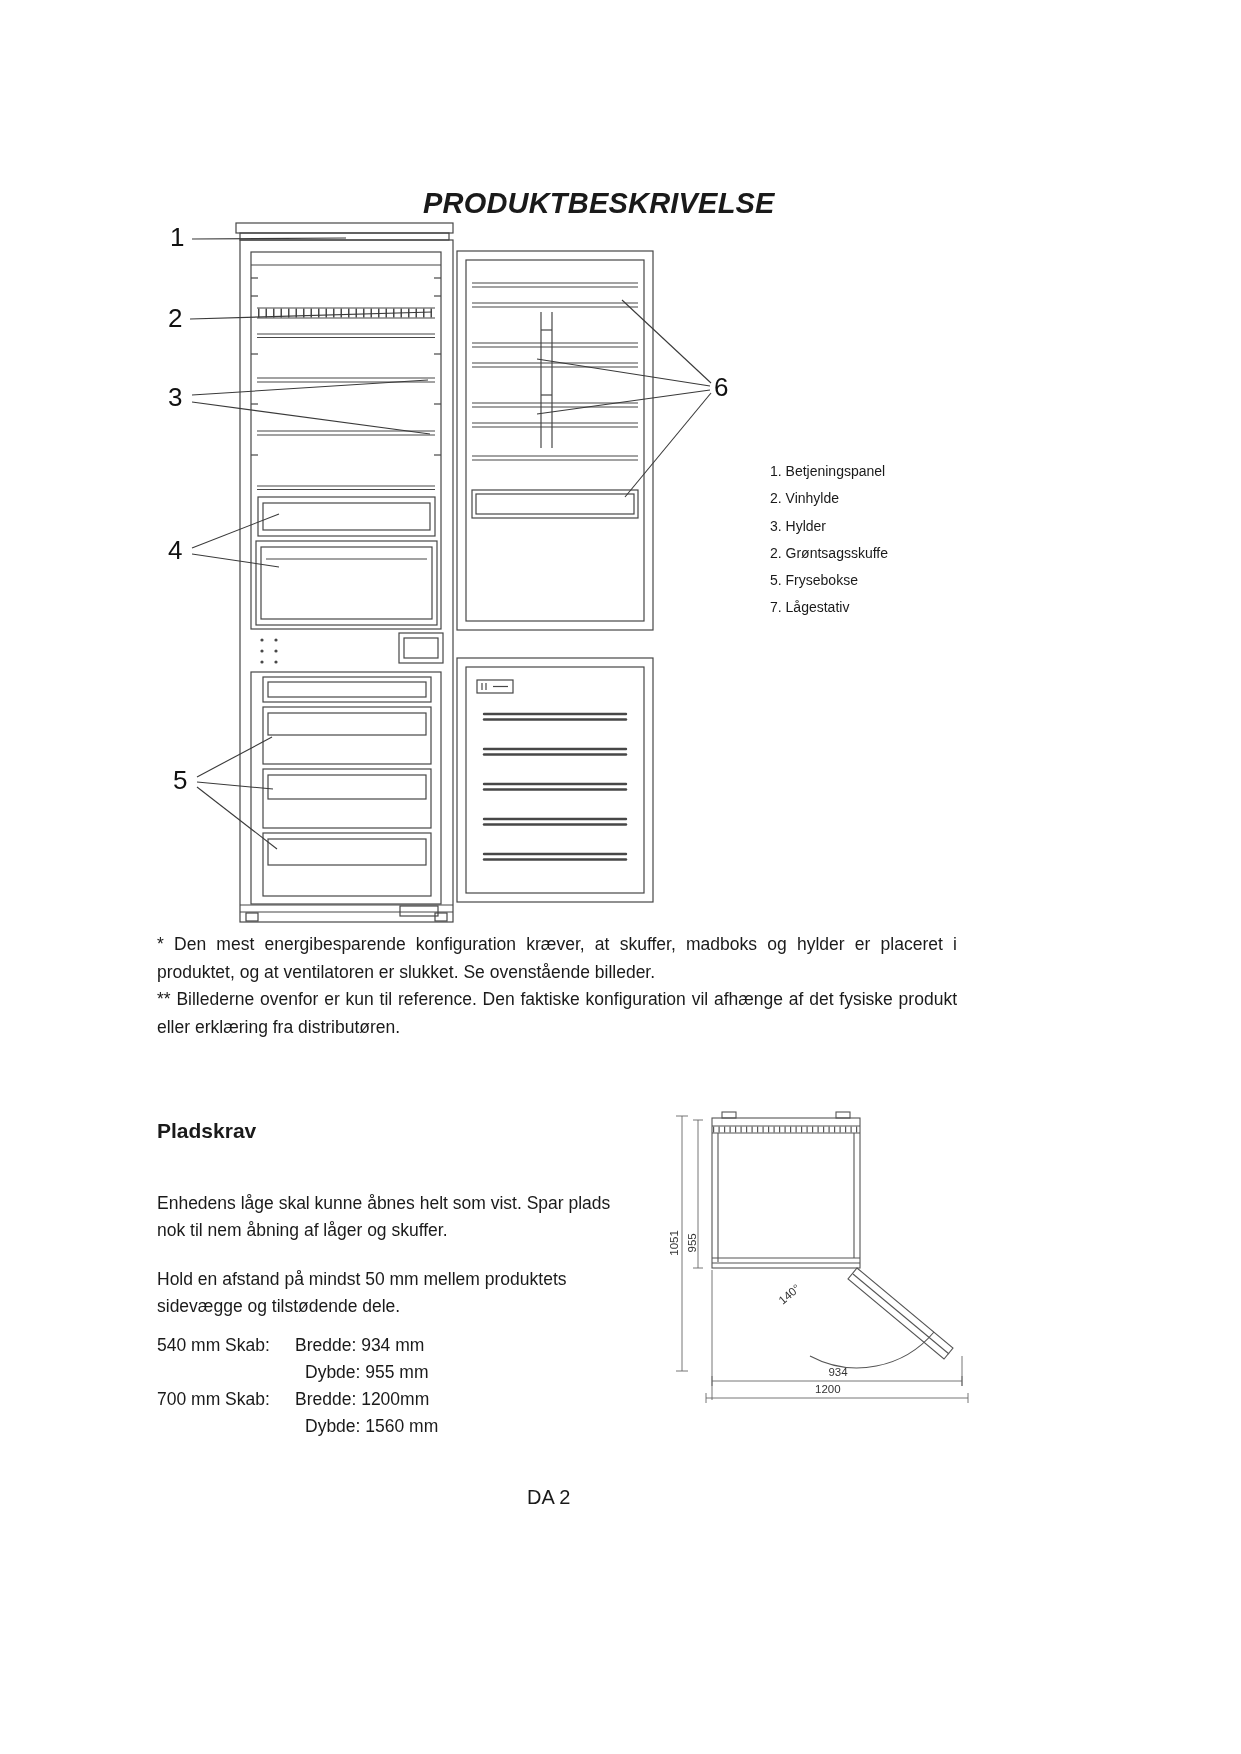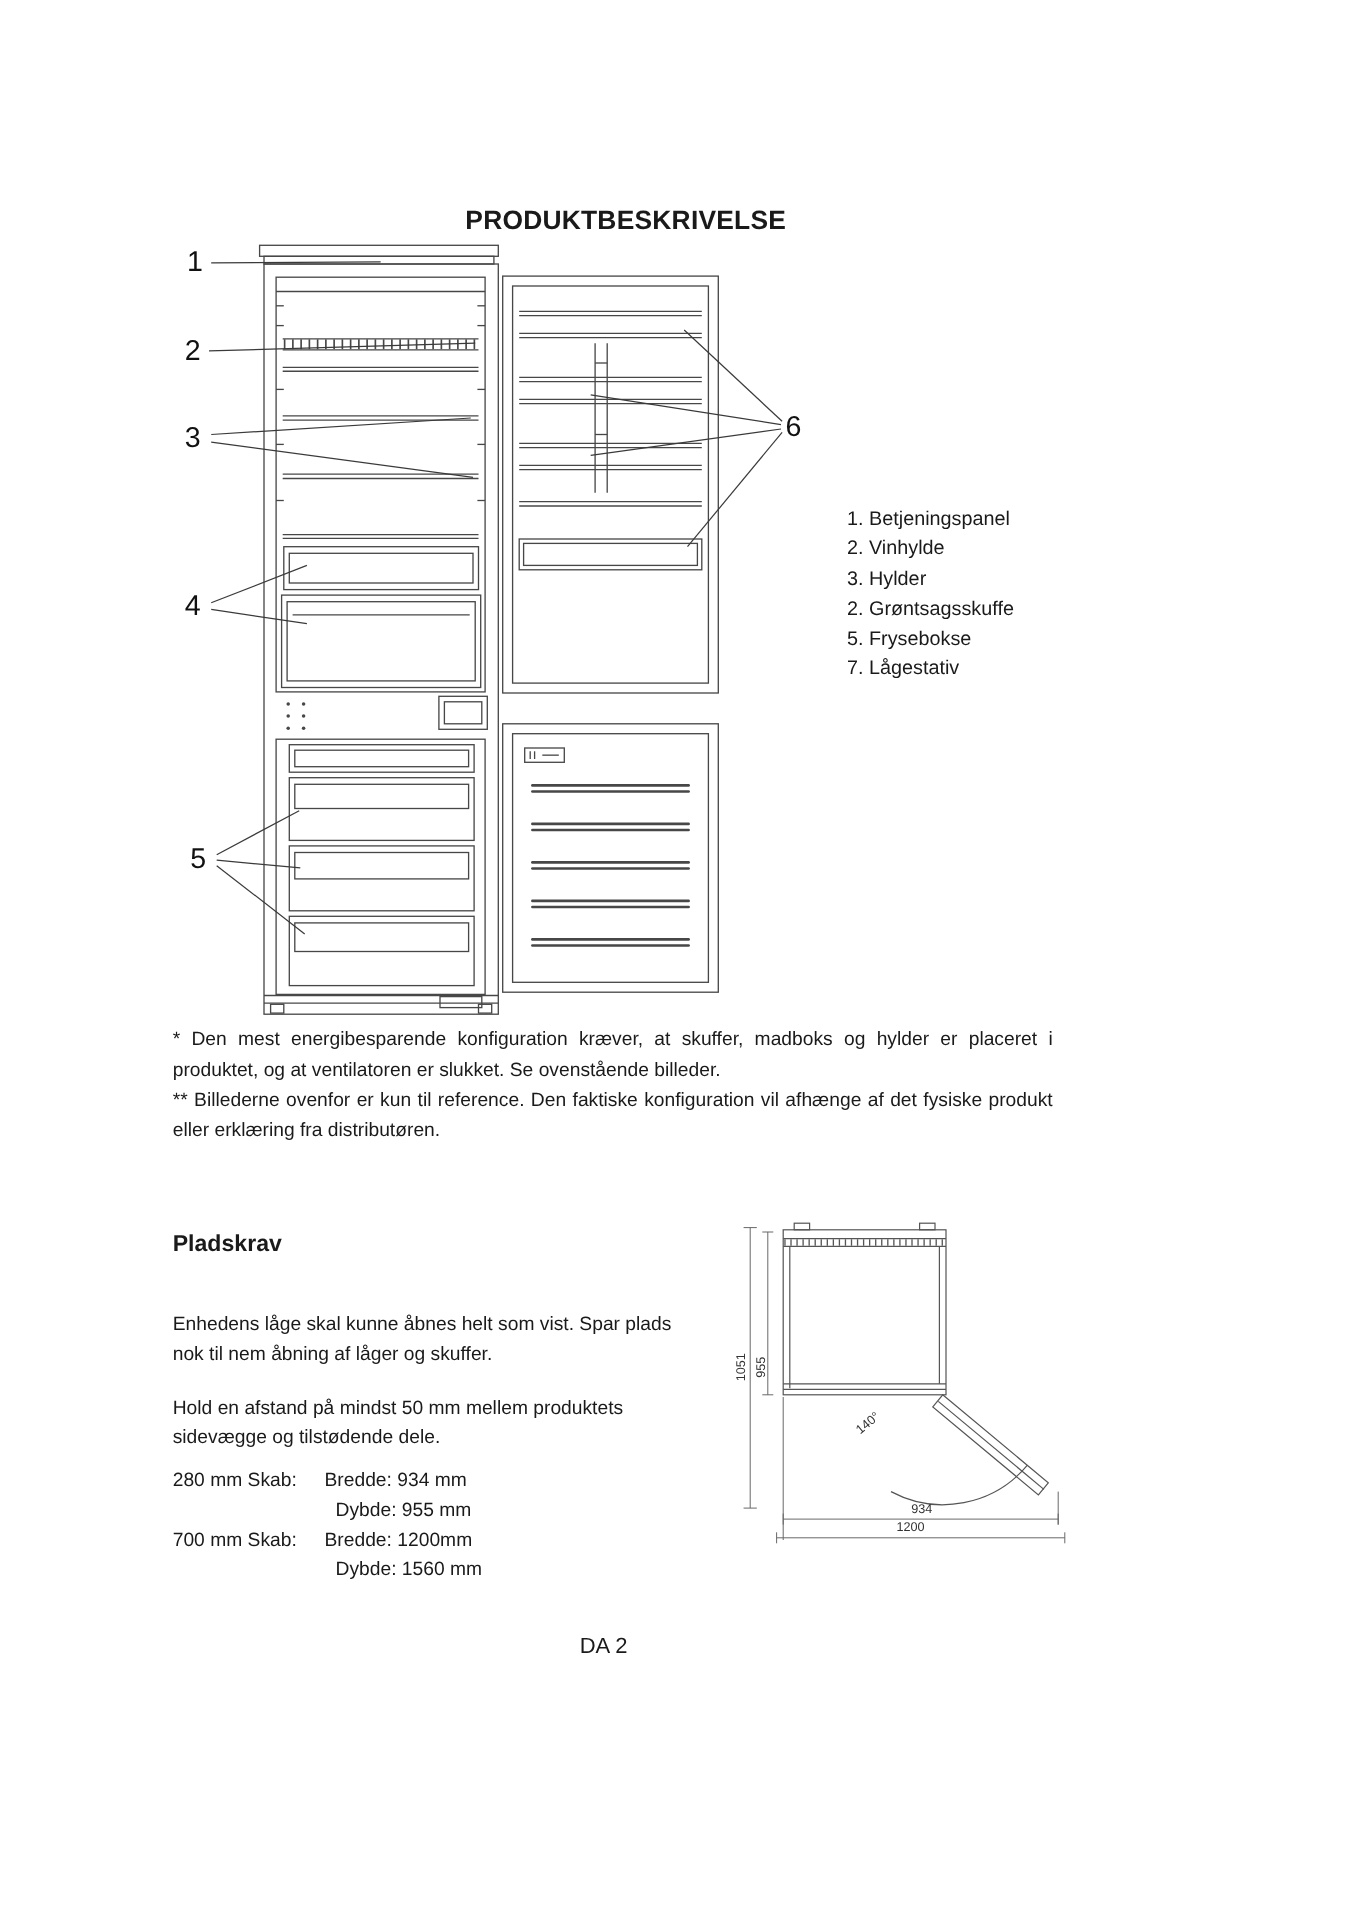--- a/index.html
+++ b/index.html
@@ -2,23 +2,23 @@
 <html><head>
 <meta charset="utf-8">
 <style>
   * { margin:0; padding:0; box-sizing:border-box; }
   html,body { background:#ffffff; }
   body {
     width:1241px; height:1754px; position:relative; overflow:hidden;
     font-family:"Liberation Sans", sans-serif; color:#1a1a1a;
   }
   .abs { position:absolute; }
-  .title { font-size:24px; font-weight:700; letter-spacing:.2px; }
+  .title { font-size:29px; font-weight:700; letter-spacing:.2px;font-style:italic; }
   .callout { font-size:26px; line-height:1; color:#111; }
-  .legend { font-size:18px; line-height:27.3px; }
+  .legend { font-size:14px; line-height:27.3px; }
   .note { font-size:17.5px; line-height:27.5px; text-align:justify; }
   .body-text { font-size:17.5px; line-height:27px;margin-top:40px; }
   .serif-heading { font-family:Liberation Sans, sans-serif; font-size:21px; font-weight:700; }
   .dim-row { display:flex; }
   .dim-cab { width:138px; flex:0 0 auto; }
   .indent { margin-left:10px; }
   .small-dim { font-size:11.5px; color:#333; line-height:1.2; }
   .rot { transform:rotate(-90deg); transform-origin:center; }
   .footer { font-size:20px; }
   svg.linework { position:absolute; left:0; top:0; }
@@ -212,21 +212,21 @@
 
   <div class="abs note" style="left:157px; top:931px; width:800px">* Den mest energibesparende konfiguration kræver, at skuffer, madboks og hylder er placeret i produktet, og at ventilatoren er slukket. Se ovenstående billeder.</div>
   <div class="abs note" style="left:157px; top:986px; width:800px">** Billederne ovenfor er kun til reference. Den faktiske konfiguration vil afhænge af det fysiske produkt eller erklæring fra distributøren.</div>
 
   <div class="abs serif-heading" style="left:157px; top:1119px">Pladskrav</div>
   <div class="abs body-text" style="left:157px; top:1150px; width:472px">Enhedens låge skal kunne åbnes helt som vist. Spar plads nok til nem åbning af låger og skuffer.</div>
   <div class="abs body-text" style="left:157px; top:1226px; width:455px">Hold en afstand på mindst 50 mm mellem produktets sidevægge og tilstødende dele.</div>
 
   <div class="abs body-text" style="left:157px; top:1292px">
     <div class="dim-row">
-      <span class="dim-cab">280 mm Skab:</span>
+      <span class="dim-cab">540 mm Skab:</span>
       <span>Bredde: 934 mm</span>
     </div>
     <div class="dim-row">
       <span class="dim-cab"></span>
       <span class="indent">Dybde: 955 mm</span>
     </div>
     <div class="dim-row">
       <span class="dim-cab">700 mm Skab:</span>
       <span>Bredde: 1200mm</span>
     </div>

